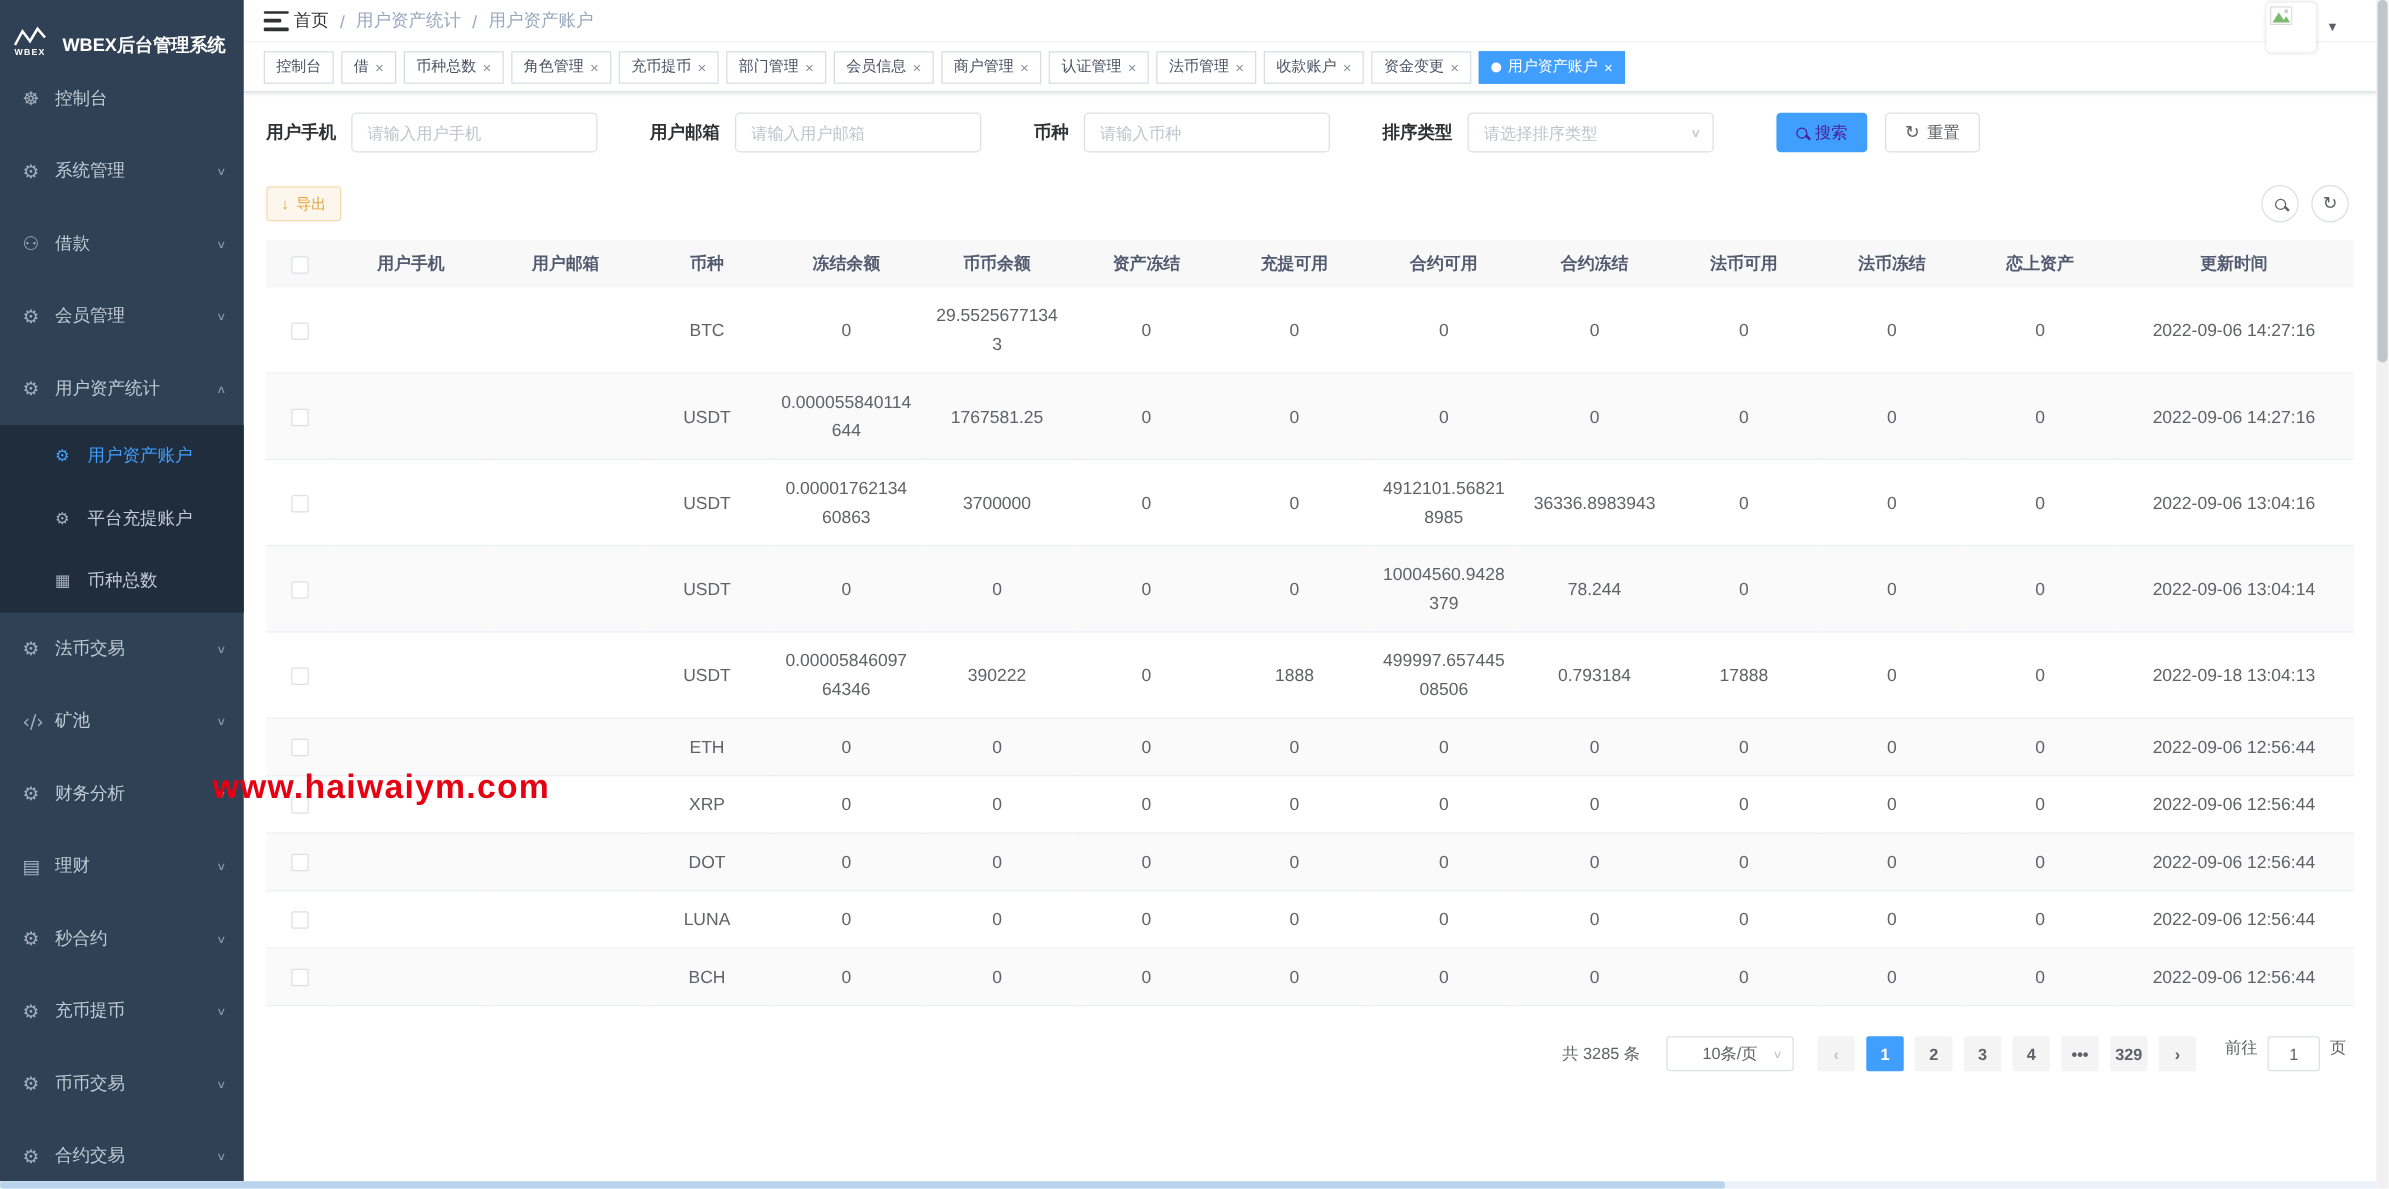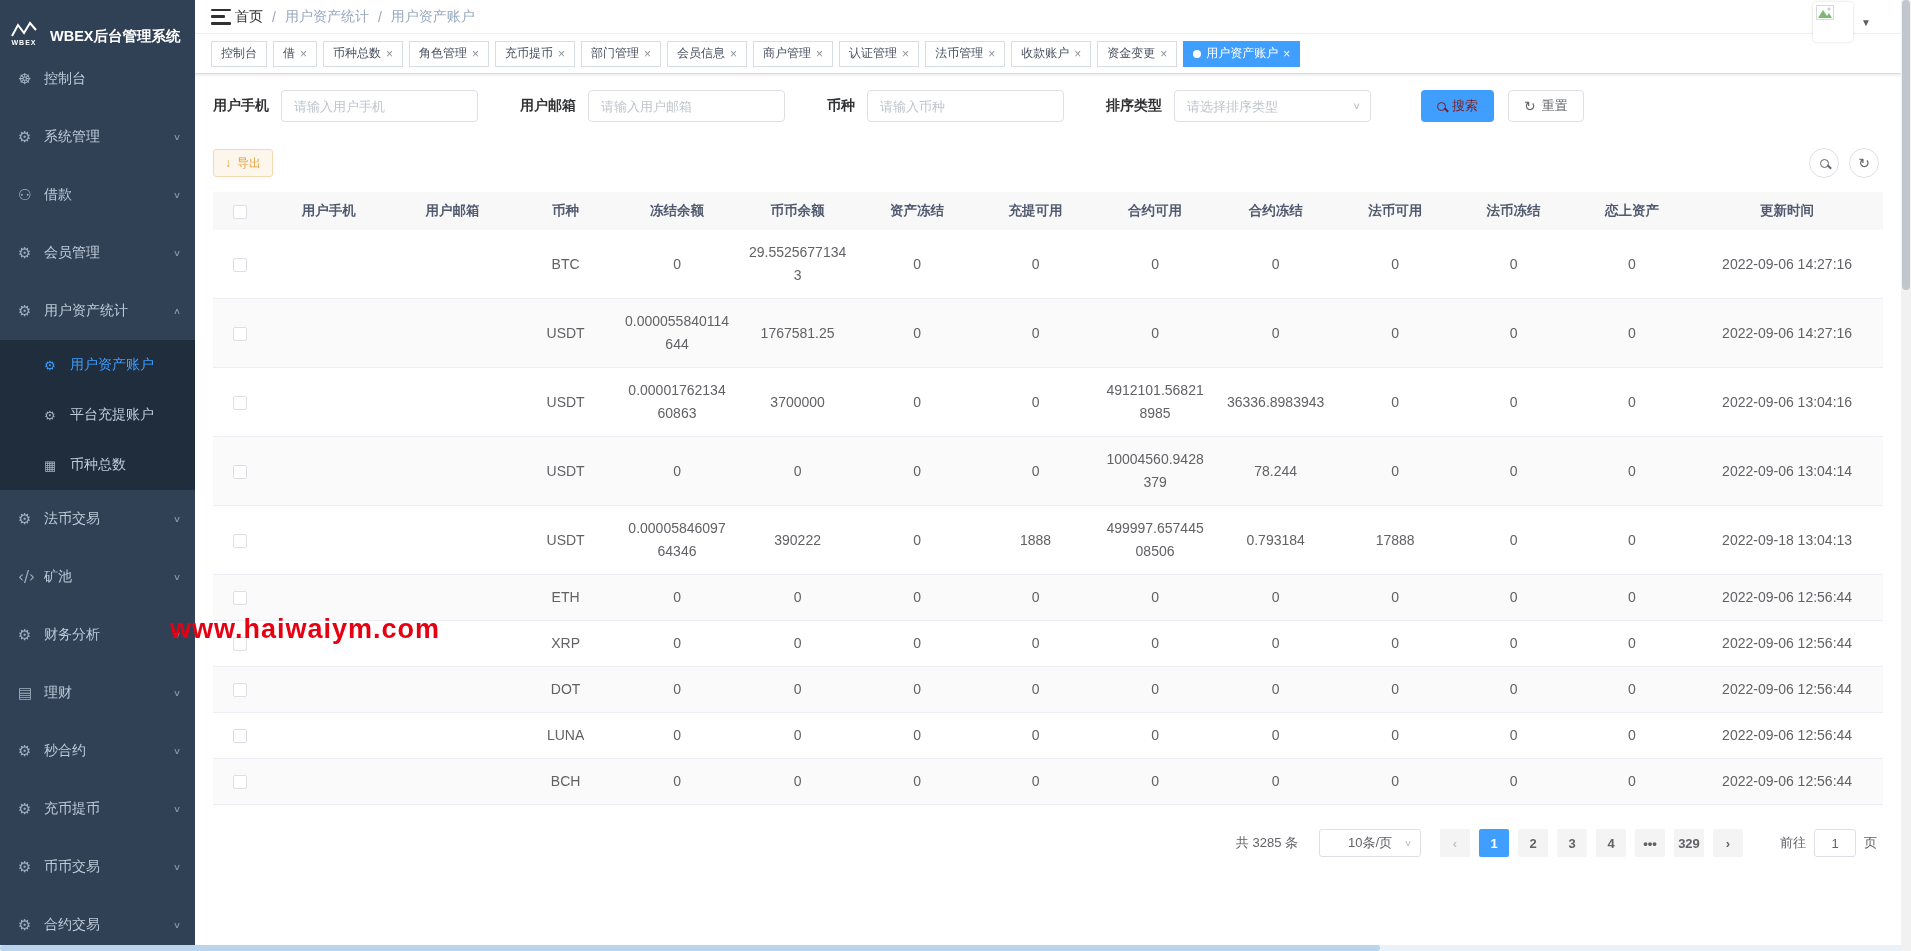--- a/index.html
+++ b/index.html
@@ -50,21 +50,21 @@
   .filter-row { display:flex; align-items:center; margin-top:16px; }
   .f-group { display:flex; align-items:center; margin-right:42px; }
   .f-label { font-size:14px; font-weight:bold; color:#303133; margin-right:12px; white-space:nowrap; }
   .f-input { position:relative; }
   .f-input input { width:197px; height:32px; border:1px solid #dcdfe6; border-radius:4px; padding:0 12px;
     font-size:13px; color:#606266; outline:none; font-family:inherit; }
   .f-input input::placeholder { color:#bfc4cc; }
   .f-select .sel-arrow { position:absolute; right:10px; top:9px; color:#c0c4cc; font-size:12px; transform:scaleY(.8); }
   .btn { display:inline-flex; align-items:center; justify-content:center; gap:6px; height:32px; padding:0 15px;
     border-radius:4px; font-size:13px; cursor:pointer; border:1px solid transparent; font-family:inherit; }
-  .btn-primary { background:#409eff; color:#7f1d1d;font-family:Liberation Serif, serif; }
+  .btn-primary { background:#409eff; color:#4c1d95;font-family:Liberation Serif, serif; }
   .btn-plain { background:#fff; border-color:#dcdfe6; color:#606266; }
   .btn-search { margin-left:8px; }
   .btn-reset { margin-left:14px; }
   .mag-icon { width:9px; height:9px; border:1.5px solid currentColor; border-radius:50%; position:relative; display:inline-block; }
   .mag-icon::after { content:""; position:absolute; width:5px; height:1.5px; background:currentColor; right:-4px; bottom:-1px; transform:rotate(45deg); }
   .refresh-glyph { font-size:14px; line-height:1; font-family:"DejaVu Sans",sans-serif; }
 
   
   .toolbar-row { display:flex; align-items:center; justify-content:space-between; margin-top:26px; }
   .btn-export { height:28px; padding:0 11px; font-size:12px; background:#fdf6ec; border:1px solid #f5dab1; color:#e6a23c; border-radius:3px; }
@@ -84,21 +84,21 @@
   .pagination { display:flex; align-items:center; justify-content:flex-end; gap:9px; margin-top:24px; padding-right:6px;
     font-size:13px; color:#606266; }
   .pg-total { margin-right:12px; }
   .pg-size { position:relative; width:102px; height:28px; border:1px solid #dcdfe6; border-radius:3px; display:flex;
     align-items:center; justify-content:center; color:#606266; cursor:pointer; margin-right:10px; }
   .pg-size .sel-arrow { position:absolute; right:8px; top:7px; color:#c0c4cc; font-size:11px; transform:scaleY(.8); }
   .pg-btn { min-width:30px; height:28px; padding:0 4px; background:#f4f4f5; color:#606266; border-radius:2px;
     display:inline-flex; align-items:center; justify-content:center; font-weight:bold; font-size:13px; cursor:pointer; }
   .pg-btn.active { background:#409eff; color:#fff; }
   .pg-btn.disabled { color:#c0c4cc; }
-  .pg-goto { display:flex; align-items:center; gap:8px; margin-left:28px; }
+  .pg-goto { display:flex; gap:8px; margin-left:14px; }
   .pg-goto input { width:42px; height:28px; border:1px solid #dcdfe6; border-radius:3px; text-align:center;
     font-size:13px; color:#606266; outline:none; font-family:inherit; }
 
   
   .watermark { position:absolute; left:142px; top:612px; z-index:60; pointer-events:none; }
   .wm-line1 { font-family:"DejaVu Serif",serif; font-style:italic; font-weight:bold; font-size:47px;
     color:#1656c8; letter-spacing:16px; white-space:nowrap; text-shadow:1px 1px 0 #1656c8; }
   .wm-line2 { font-weight:bold; font-size:27px; color:#e60012; margin-top:2px; margin-left:28px; letter-spacing:1px; }
 
   

